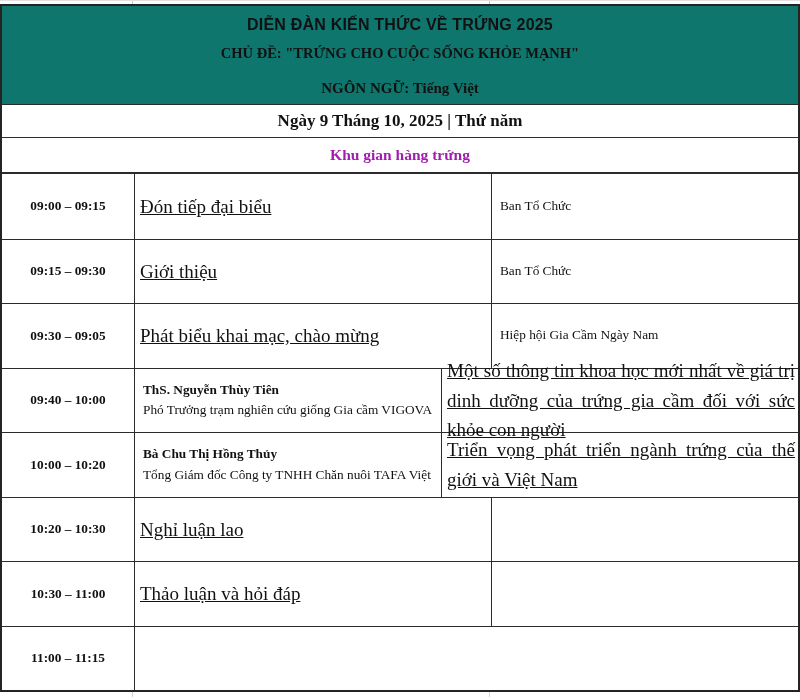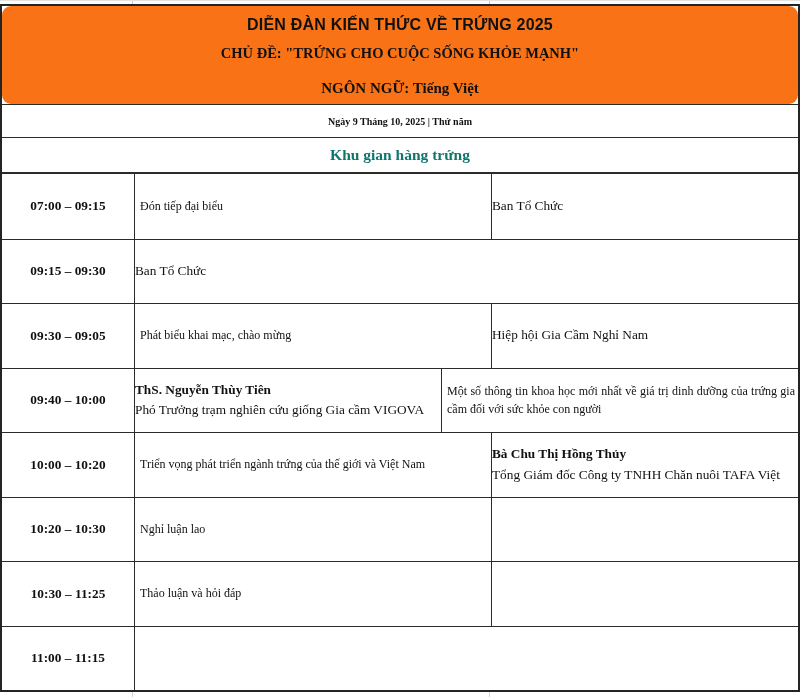--- a/index.html
+++ b/index.html
@@ -38,21 +38,21 @@
     font-weight:bold;font-size:14.5px;margin-top:11px;
   }
   .banner .lang{
     font-weight:bold;font-size:15px;margin-top:18px;
   }
 
   
   .date-row{
     height:32px;border-top:1px solid #2b2b2b;
     display:flex;align-items:center;justify-content:center;
-    font-weight:bold;font-size:10px;
+    font-weight:bold;font-size:17px;
   }
   .section-row{
     height:34px;border-top:1px solid #2b2b2b;
     display:flex;align-items:center;justify-content:center;
     font-weight:bold;font-size:15.5px;
   }
 
   
   .ttable{border-top:2px solid #2b2b2b;}
   .trow{
@@ -65,28 +65,29 @@
   .c1{
     width:132px;flex:0 0 132px;
     display:flex;align-items:center;justify-content:center;
     font-weight:bold;font-size:13.3px;
   }
   .c2{
     width:357px;flex:0 0 357px;
     border-left:1.5px solid #2b2b2b;
     display:flex;flex-direction:column;justify-content:center;
     padding:2px 3px 2px 5px;
-    font-size:12px;line-height:1.55;
+    font-size:19px;line-height:1.55;
     text-align:justify;
+    text-decoration:underline;
   }
   .c3{
     flex:1 1 auto;
     border-left:1.5px solid #2b2b2b;
     display:flex;flex-direction:column;justify-content:center;
-    padding:2px 7px 2px 0;
+    padding:2px 7px 2px 8px;
     font-size:13.3px;line-height:1.55;
   }
   .pname{font-weight:bold;}
   .pname:empty{display:none;}
   .ptext{text-align:justify;}
   .ptext:empty{display:none;}
 
   
   .bottom-sliver{position:relative;height:9px;background:#fff;}
   .bottom-sliver .stub{position:absolute;top:0;height:5px;width:1px;background:#d5d5d5;}
@@ -96,87 +97,88 @@
 
 <div class="page">
 
   <div class="top-sliver">
     <div class="stub s1"></div>
     <div class="stub s2"></div>
   </div>
 
   <div class="sheet">
 
-    <div class="banner" style="background: #f97316; color: rgb(17, 17, 17); border-radius: 9px;">
+    <div class="banner" style="background: #0f766e; color: rgb(17, 17, 17);">
       <div class="title">DIỄN ĐÀN KIẾN THỨC VỀ TRỨNG 2025</div>
       <div class="theme">CHỦ ĐỀ: "TRỨNG CHO CUỘC SỐNG KHỎE MẠNH"</div>
       <div class="lang">NGÔN NGỮ: Tiếng Việt</div>
     </div>
 
     <div class="date-row">Ngày 9 Tháng 10, 2025 | Thứ năm</div>
 
-    <div class="section-row" style="color: #0f766e;">Khu gian hàng trứng</div>
+    <div class="section-row" style="color: #a21caf;">Khu gian hàng trứng</div>
 
     <div class="ttable">
 
       <div class="trow">
-        <div class="cell c1">07:00 – 09:15</div>
+        <div class="cell c1">09:00 – 09:15</div>
         <div class="cell c2">Đón tiếp đại biểu</div>
         <div class="cell c3">
 
           <div class="ptext">Ban Tổ Chức</div>
         </div>
       </div>
 
       <div class="trow">
         <div class="cell c1">09:15 – 09:30</div>
+        <div class="cell c2">Giới thiệu</div>
         <div class="cell c3">
 
           <div class="ptext">Ban Tổ Chức</div>
         </div>
       </div>
 
       <div class="trow">
         <div class="cell c1">09:30 – 09:05</div>
         <div class="cell c2">Phát biểu khai mạc, chào mừng</div>
         <div class="cell c3">
 
-          <div class="ptext">Hiệp hội Gia Cầm Nghỉ Nam</div>
+          <div class="ptext">Hiệp hội Gia Cầm Ngày Nam</div>
         </div>
       </div>
 
       <div class="trow">
         <div class="cell c1">09:40 – 10:00</div>
         <div class="cell c3">
           <div class="pname">ThS. Nguyễn Thùy Tiên</div>
           <div class="ptext">Phó Trưởng trạm nghiên cứu giống Gia cầm VIGOVA</div>
         </div>
         <div class="cell c2">Một số thông tin khoa học mới nhất về giá trị dinh dưỡng của trứng gia cầm đối với sức khỏe con người</div>
       </div>
 
       <div class="trow">
         <div class="cell c1">10:00 – 10:20</div>
-        <div class="cell c2">Triển vọng phát triển ngành trứng của thế giới và Việt Nam</div>
         <div class="cell c3">
           <div class="pname">Bà Chu Thị Hồng Thủy</div>
           <div class="ptext">Tổng Giám đốc Công ty TNHH Chăn nuôi TAFA Việt</div>
         </div>
+        <div class="cell c2">Triển vọng phát triển ngành trứng của thế giới và Việt Nam</div>
       </div>
 
       <div class="trow">
         <div class="cell c1">10:20 – 10:30</div>
         <div class="cell c2">Nghỉ luận lao</div>
         <div class="cell c3">
           
           
         </div>
       </div>
 
       <div class="trow">
-        <div class="cell c1">10:30 – 11:25</div>
+        <div class="cell c1">10:30 – 11:00</div>
         <div class="cell c2">Thảo luận và hỏi đáp</div>
         <div class="cell c3">
           
           
         </div>
       </div>
 
       <div class="trow">
         <div class="cell c1">11:00 – 11:15</div>
         <div class="cell c3">

